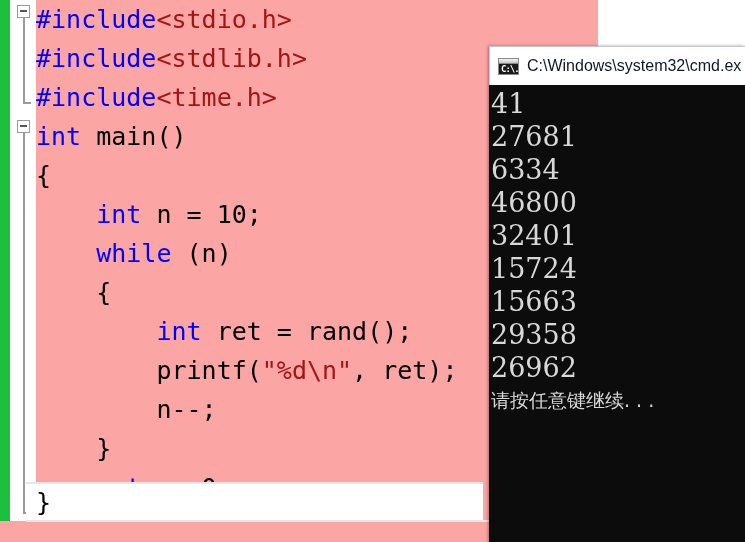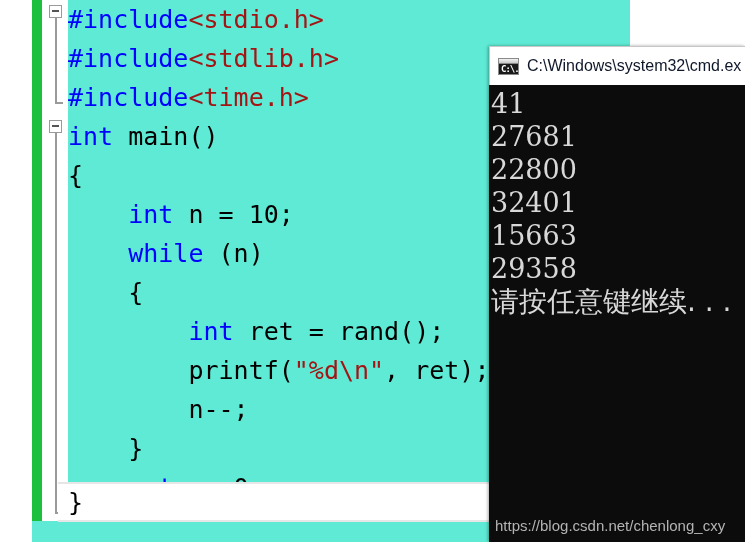--- a/index.html
+++ b/index.html
@@ -13,22 +13,21 @@
     overflow: hidden;
     position: relative;
     font-family: "Liberation Sans", sans-serif;
   }
 
   
   #editor {
     position: absolute;
     left: 0; top: 0;
     width: 598px; height: 542px;
-    background: #5eead4;
-    margin-left: 32px;
+    background: #fca5a5;
   }
 
   
   #change-bar {
     position: absolute;
     left: 0; top: 0;
     width: 10px; height: 521px;
     background: #1CBF3E;
   }
 
@@ -177,21 +176,21 @@
     left: 2px; top: 2px;
     font-family: "DejaVu Serif", "Liberation Serif", serif;
     font-size: 27px;
     line-height: 33px;
     color: #d8d8d8;
     white-space: pre;
   }
   .cline { height: 33px; }
   .cprompt {
     font-family: "DejaVu Sans", sans-serif;
-    font-size: 28px;
+    font-size: 19px;
   }
   #watermark {
     position: absolute;
     left: 6px; bottom: 8px;
     font-family: "Liberation Sans", sans-serif;
     font-size: 15px;
     color: #b4b4b4;
     white-space: nowrap;
   }
 </style>
@@ -226,16 +225,15 @@
 
   <div id="console-titlebar">
     <span id="cmd-icon">
       <span class="bar"></span>
       <span class="glyph">C:\.</span>
     </span>
     <span id="console-title-text">C:\Windows\system32\cmd.ex</span>
   </div>
 
   <div id="console-body">
-    <div id="console-lines"><div class="cline">41</div><div class="cline">27681</div><div class="cline">22800</div><div class="cline">32401</div><div class="cline">15663</div><div class="cline">29358</div><div class="cline cprompt">请按任意键继续. . .</div></div>
-    <div id="watermark">https://blog.csdn.net/chenlong_cxy</div>
+    <div id="console-lines"><div class="cline">41</div><div class="cline">27681</div><div class="cline">6334</div><div class="cline">46800</div><div class="cline">32401</div><div class="cline">15724</div><div class="cline">15663</div><div class="cline">29358</div><div class="cline">26962</div><div class="cline cprompt">请按任意键继续. . .</div></div>
   </div>
 </div>
 
 </body></html>

